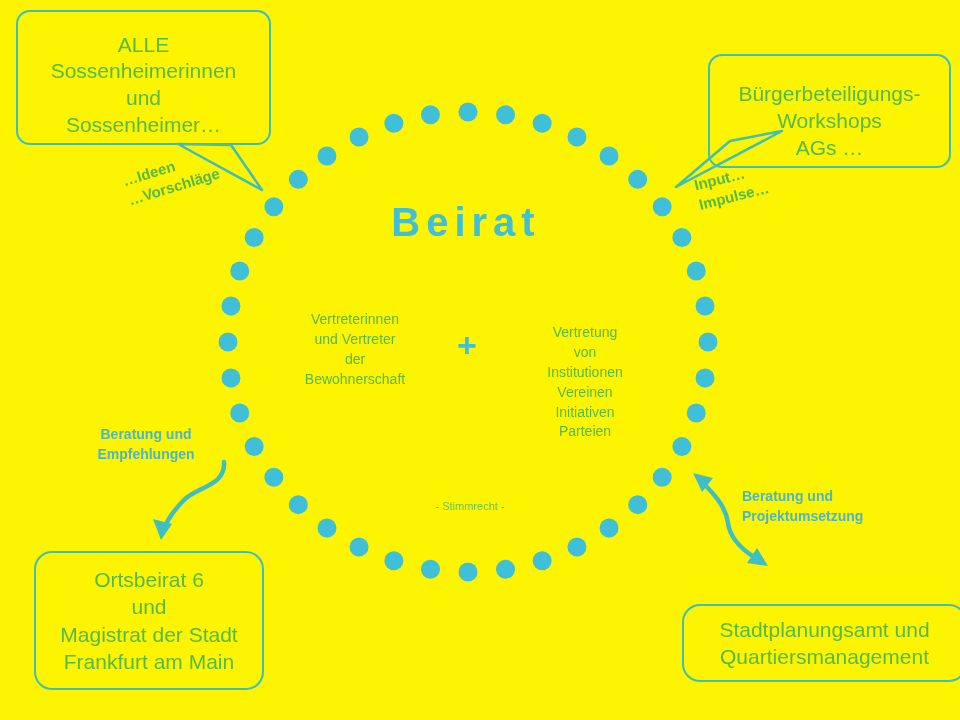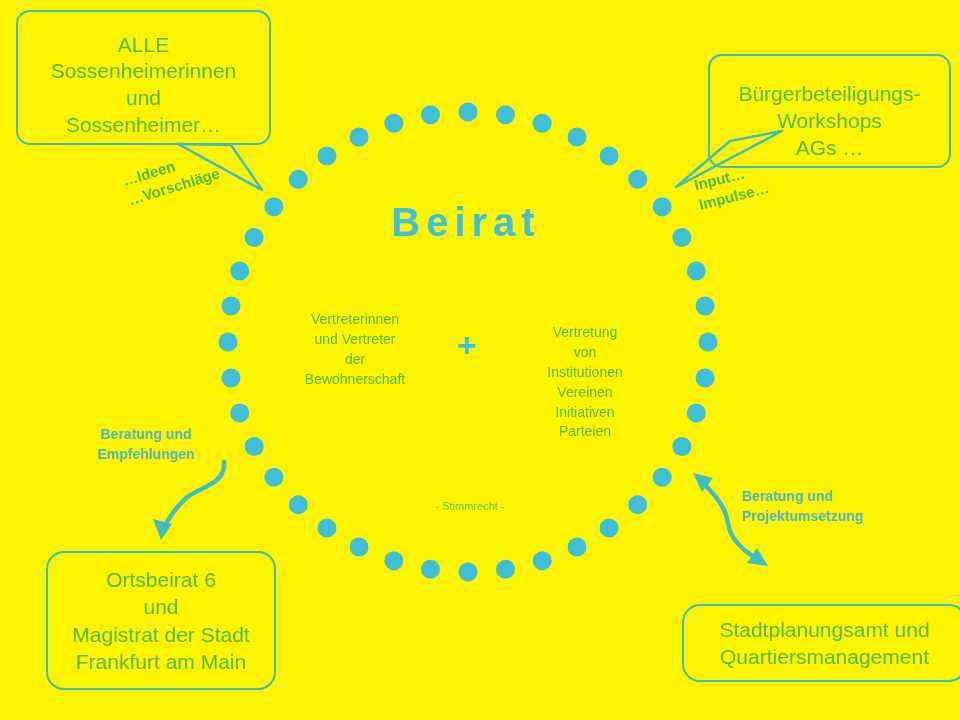--- a/index.html
+++ b/index.html
@@ -244,21 +244,21 @@
     <div>Parteien</div>
   </div>
 
   <div id="stimmrecht">- Stimmrecht -</div>
 
   <div class="arrow-label" id="label-beratung-left">
     <div>Beratung und</div>
     <div>Empfehlungen</div>
   </div>
 
-  <div class="rbox" id="box-ortsbeirat" style="left:46px; top:551px; width:230px; height:139px;">
+  <div class="rbox" id="box-ortsbeirat" style="left:34px; top:551px; width:230px; height:139px;">
     <div class="lines">
       <div>Ortsbeirat 6</div>
       <div>und</div>
       <div>Magistrat der Stadt</div>
       <div>Frankfurt am Main</div>
     </div>
   </div>
 
   <div class="arrow-label" id="label-beratung-right">
     <div>Beratung und</div>

